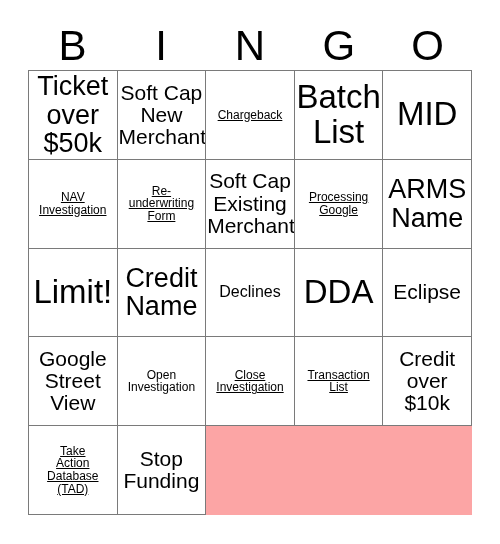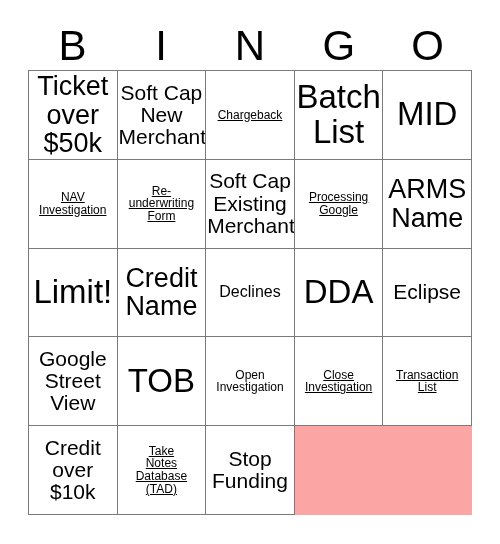--- a/index.html
+++ b/index.html
@@ -153,44 +153,41 @@
         <span>DDA</span>
       </div>
     <div class="cell fs-md">
         <span>Eclipse</span>
       </div>
     <div class="cell fs-md">
         <span>Google
 Street
 View</span>
       </div>
-    <div class="cell fs-xl">
-        <span>TOB</span>
-      </div>
     <div class="cell fs-xxs">
         <span>Open
 Investigation</span>
       </div>
 
     <div class="cell fs-xs">
         <span>Close
 Investigation</span>
       </div>
     <div class="cell fs-xs">
         <span>Transaction
 List</span>
       </div>
     <div class="cell fs-md">
         <span>Credit
 over
 $10k</span>
       </div>
     <div class="cell fs-xs">
         <span>Take
-Notes
+Action
 Database
 (TAD)</span>
       </div>
     <div class="cell fs-md">
         <span>Stop
 Funding</span>
       </div>
 
   </div>
 </div>

